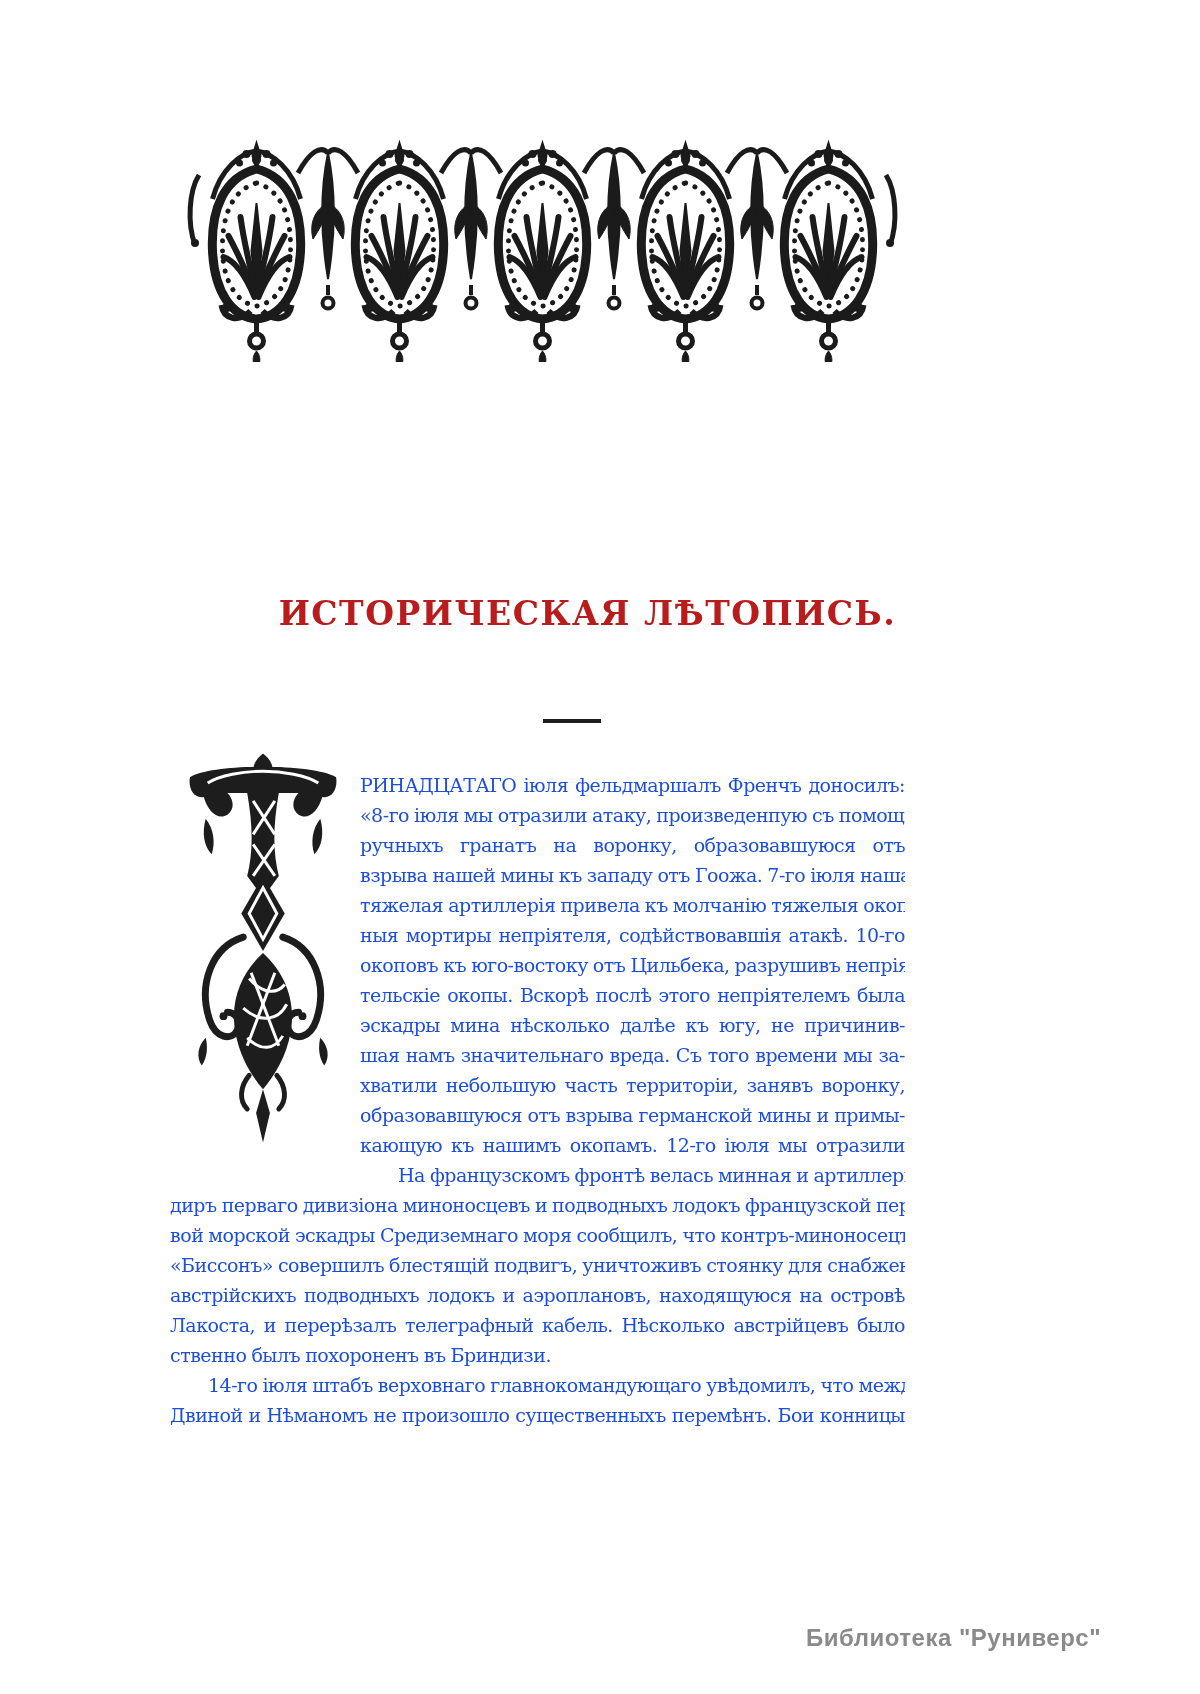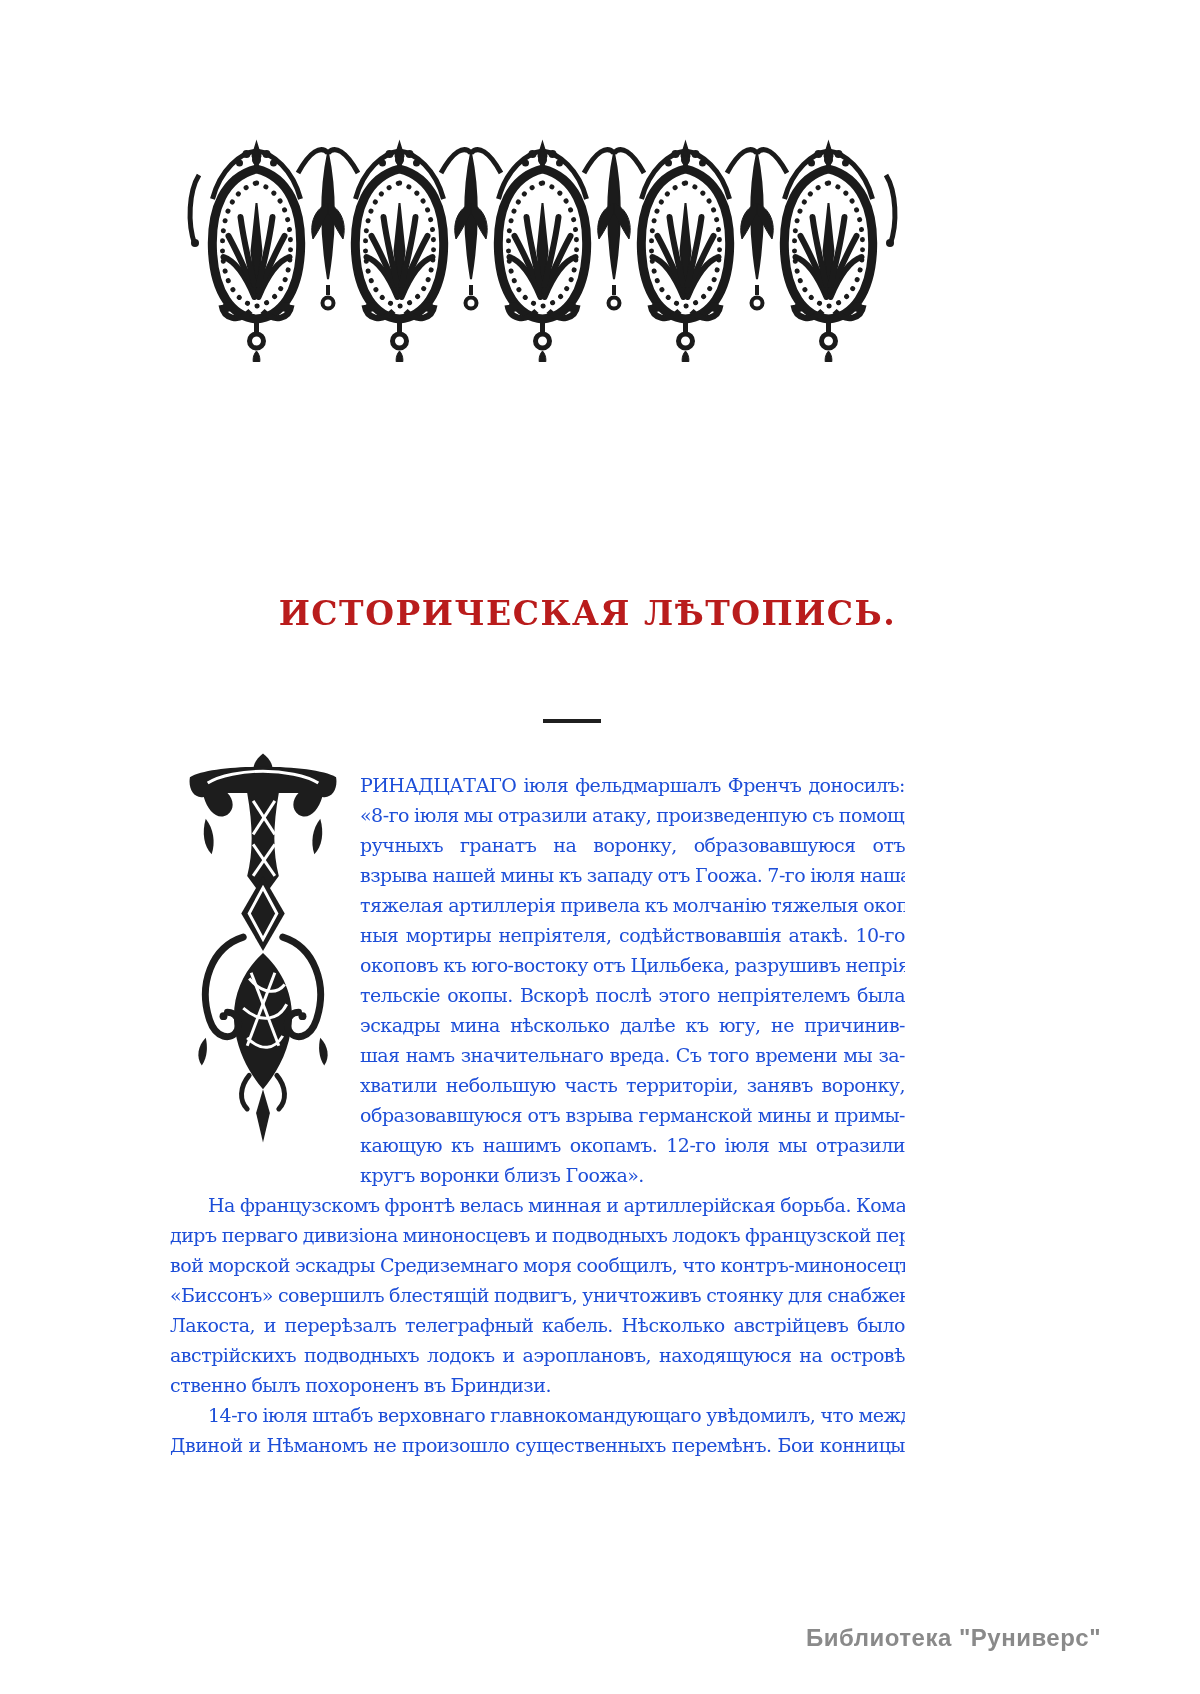--- a/index.html
+++ b/index.html
@@ -174,30 +174,29 @@
       <div class="line">взрыва нашей мины къ западу отъ Гоожа. 7-го іюля наша</div>
       <div class="line">тяжелая артиллерія привела къ молчанію тяжелыя окоп-</div>
       <div class="line">ныя мортиры непріятеля, содѣйствовавшія атакѣ. 10-го</div>
       <div class="line">окоповъ къ юго-востоку отъ Цильбека, разрушивъ непрія-</div>
       <div class="line">тельскіе окопы. Вскорѣ послѣ этого непріятелемъ была</div>
       <div class="line">эскадры мина нѣсколько далѣе къ югу, не причинив-</div>
       <div class="line">шая намъ значительнаго вреда. Съ того времени мы за-</div>
       <div class="line">хватили небольшую часть территоріи, занявъ воронку,</div>
       <div class="line">образовавшуюся отъ взрыва германской мины и примы-</div>
       <div class="line">кающую къ нашимъ окопамъ. 12-го іюля мы отразили</div>
-      <div class="line short">кругъ воронки близъ Гоожа».</div>
     </div>
 
     <div class="para">
       <div class="line indent">На французскомъ фронтѣ велась минная и артиллерійская борьба. Коман-</div>
       <div class="line">диръ перваго дивизіона миноносцевъ и подводныхъ лодокъ французской пер-</div>
       <div class="line">вой морской эскадры Средиземнаго моря сообщилъ, что контръ-миноносецъ</div>
       <div class="line">«Биссонъ» совершилъ блестящій подвигъ, уничтоживъ стоянку для снабженія</div>
+      <div class="line">австрійскихъ подводныхъ лодокъ и аэроплановъ, находящуюся на островѣ</div>
       <div class="line">Лакоста, и перерѣзалъ телеграфный кабель. Нѣсколько австрійцевъ было</div>
-      <div class="line">австрійскихъ подводныхъ лодокъ и аэроплановъ, находящуюся на островѣ</div>
       <div class="line short">ственно былъ похороненъ въ Бриндизи.</div>
     </div>
 
     <div class="para">
       <div class="line indent">14-го іюля штабъ верховнаго главнокомандующаго увѣдомилъ, что между</div>
       <div class="line">Двиной и Нѣманомъ не произошло существенныхъ перемѣнъ. Бои конницы</div>
     </div>
 
   </div>
 

